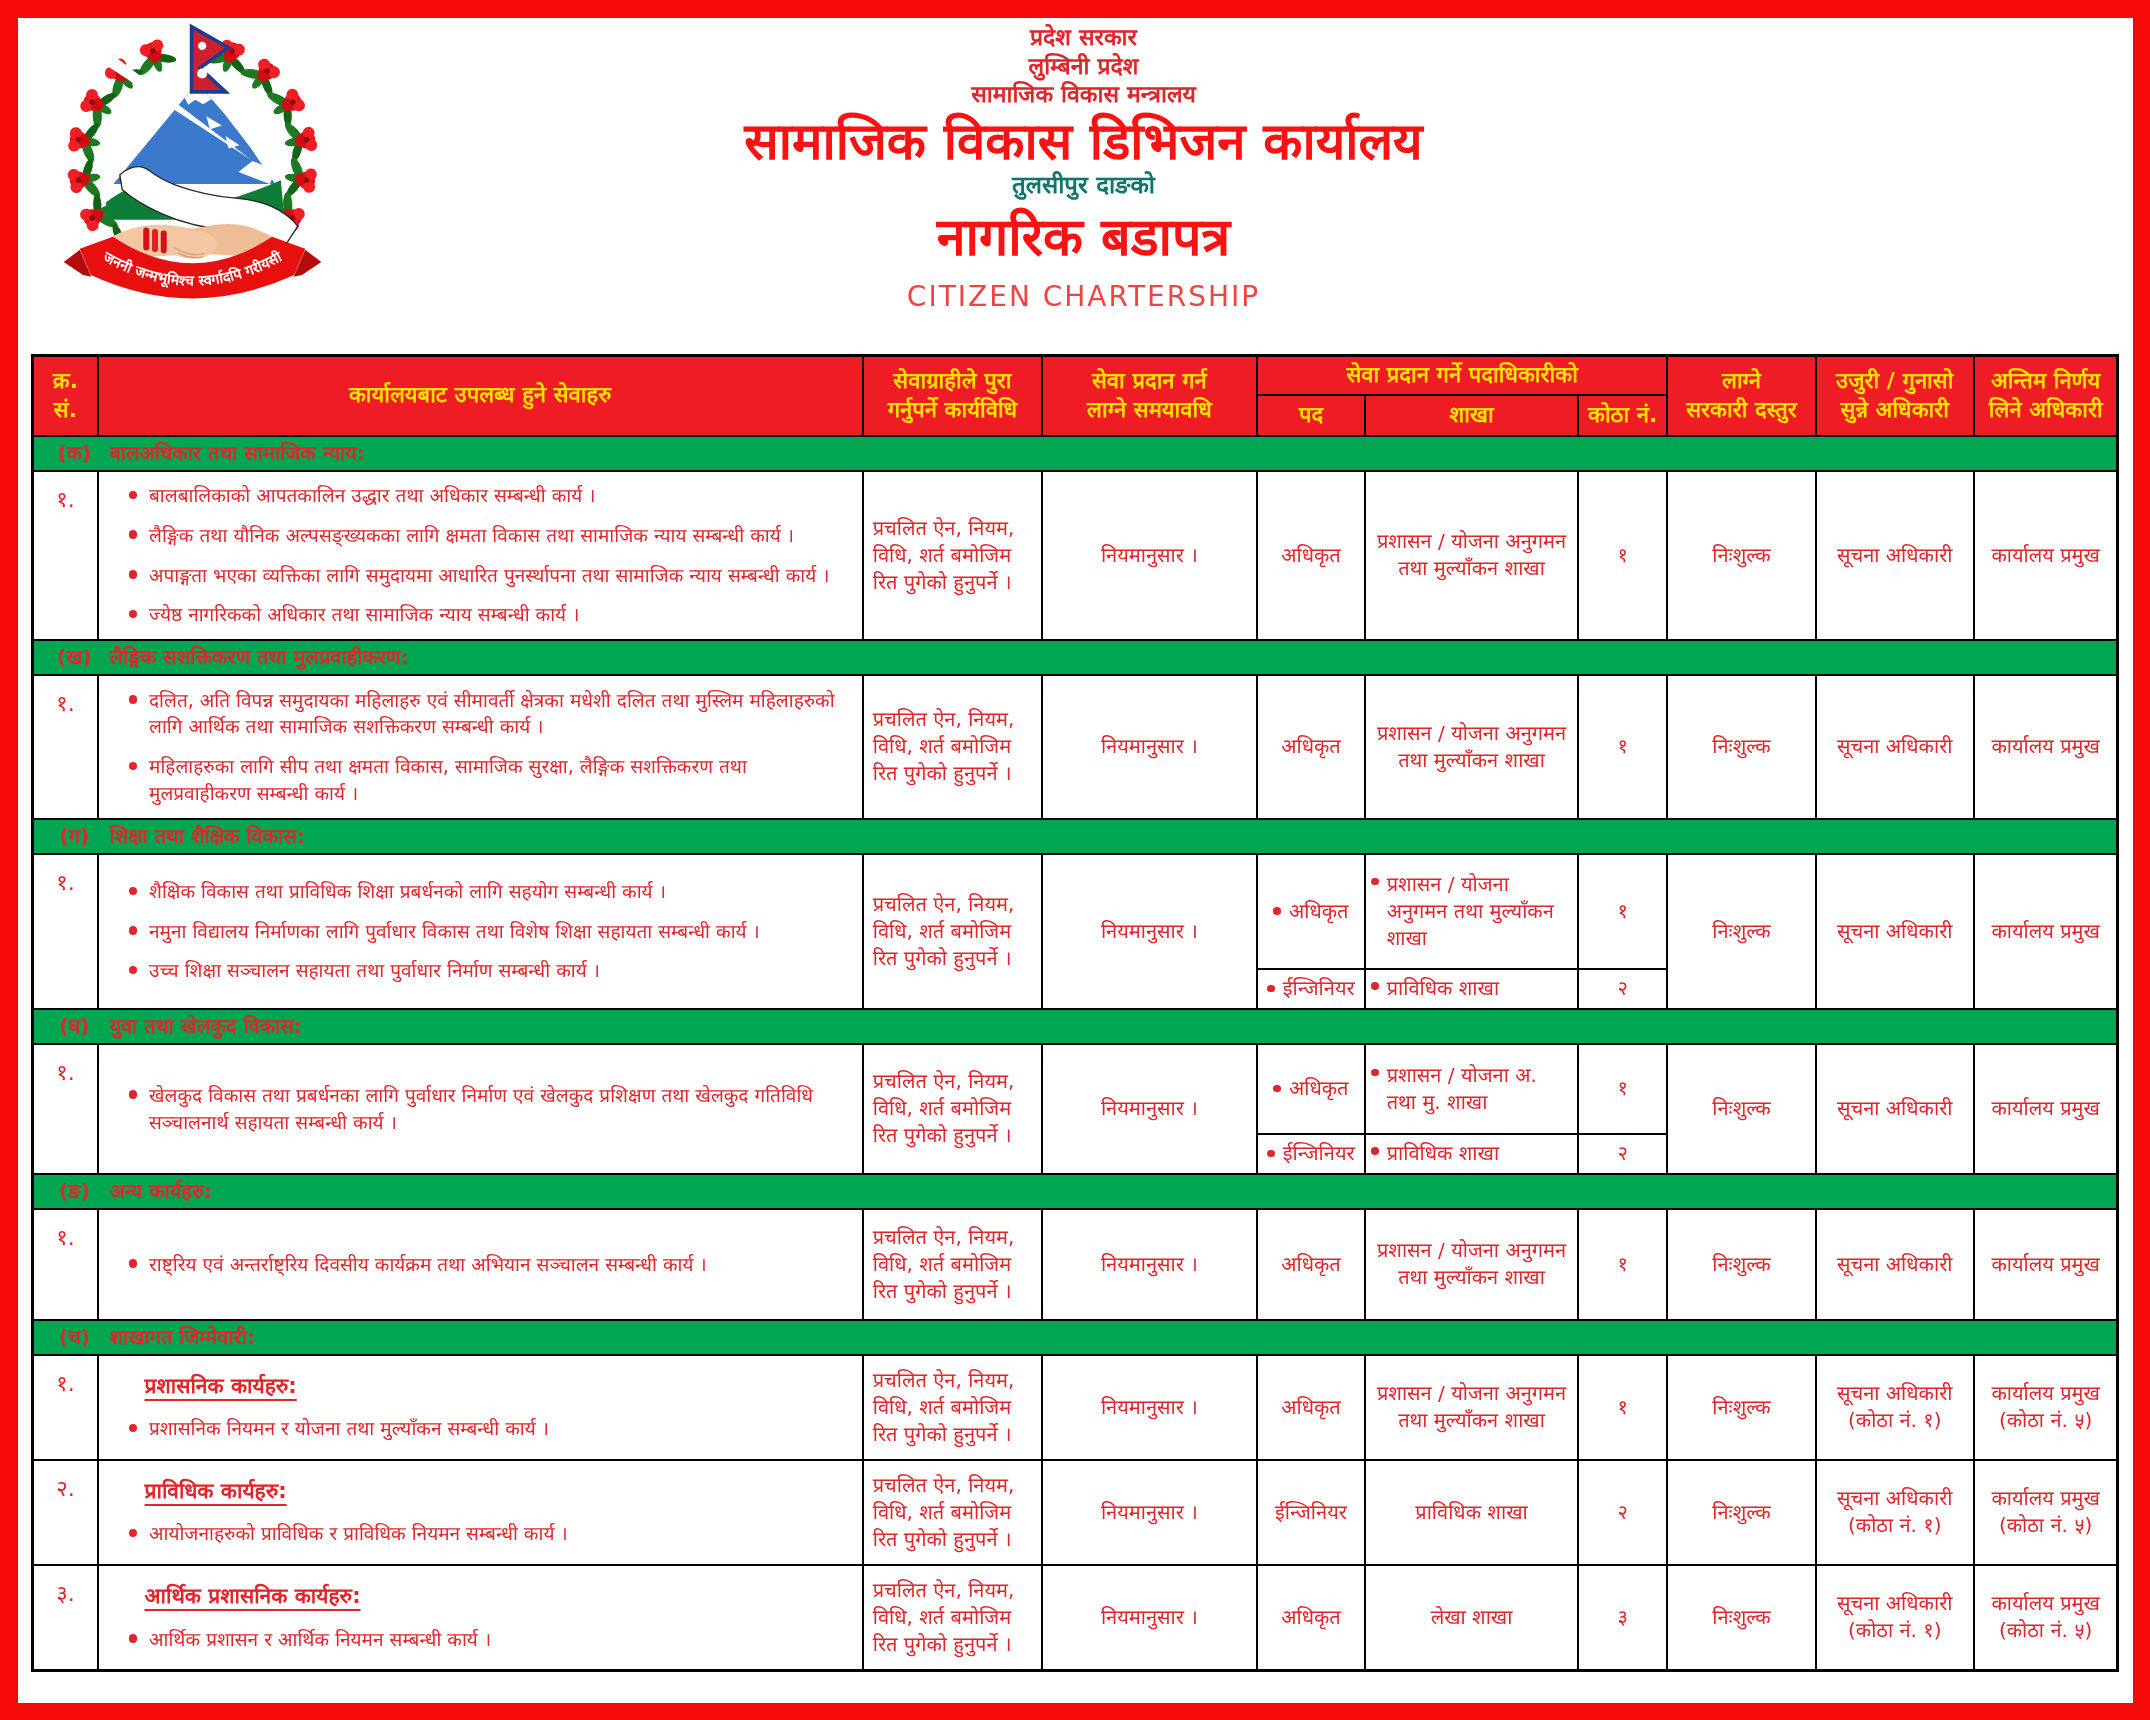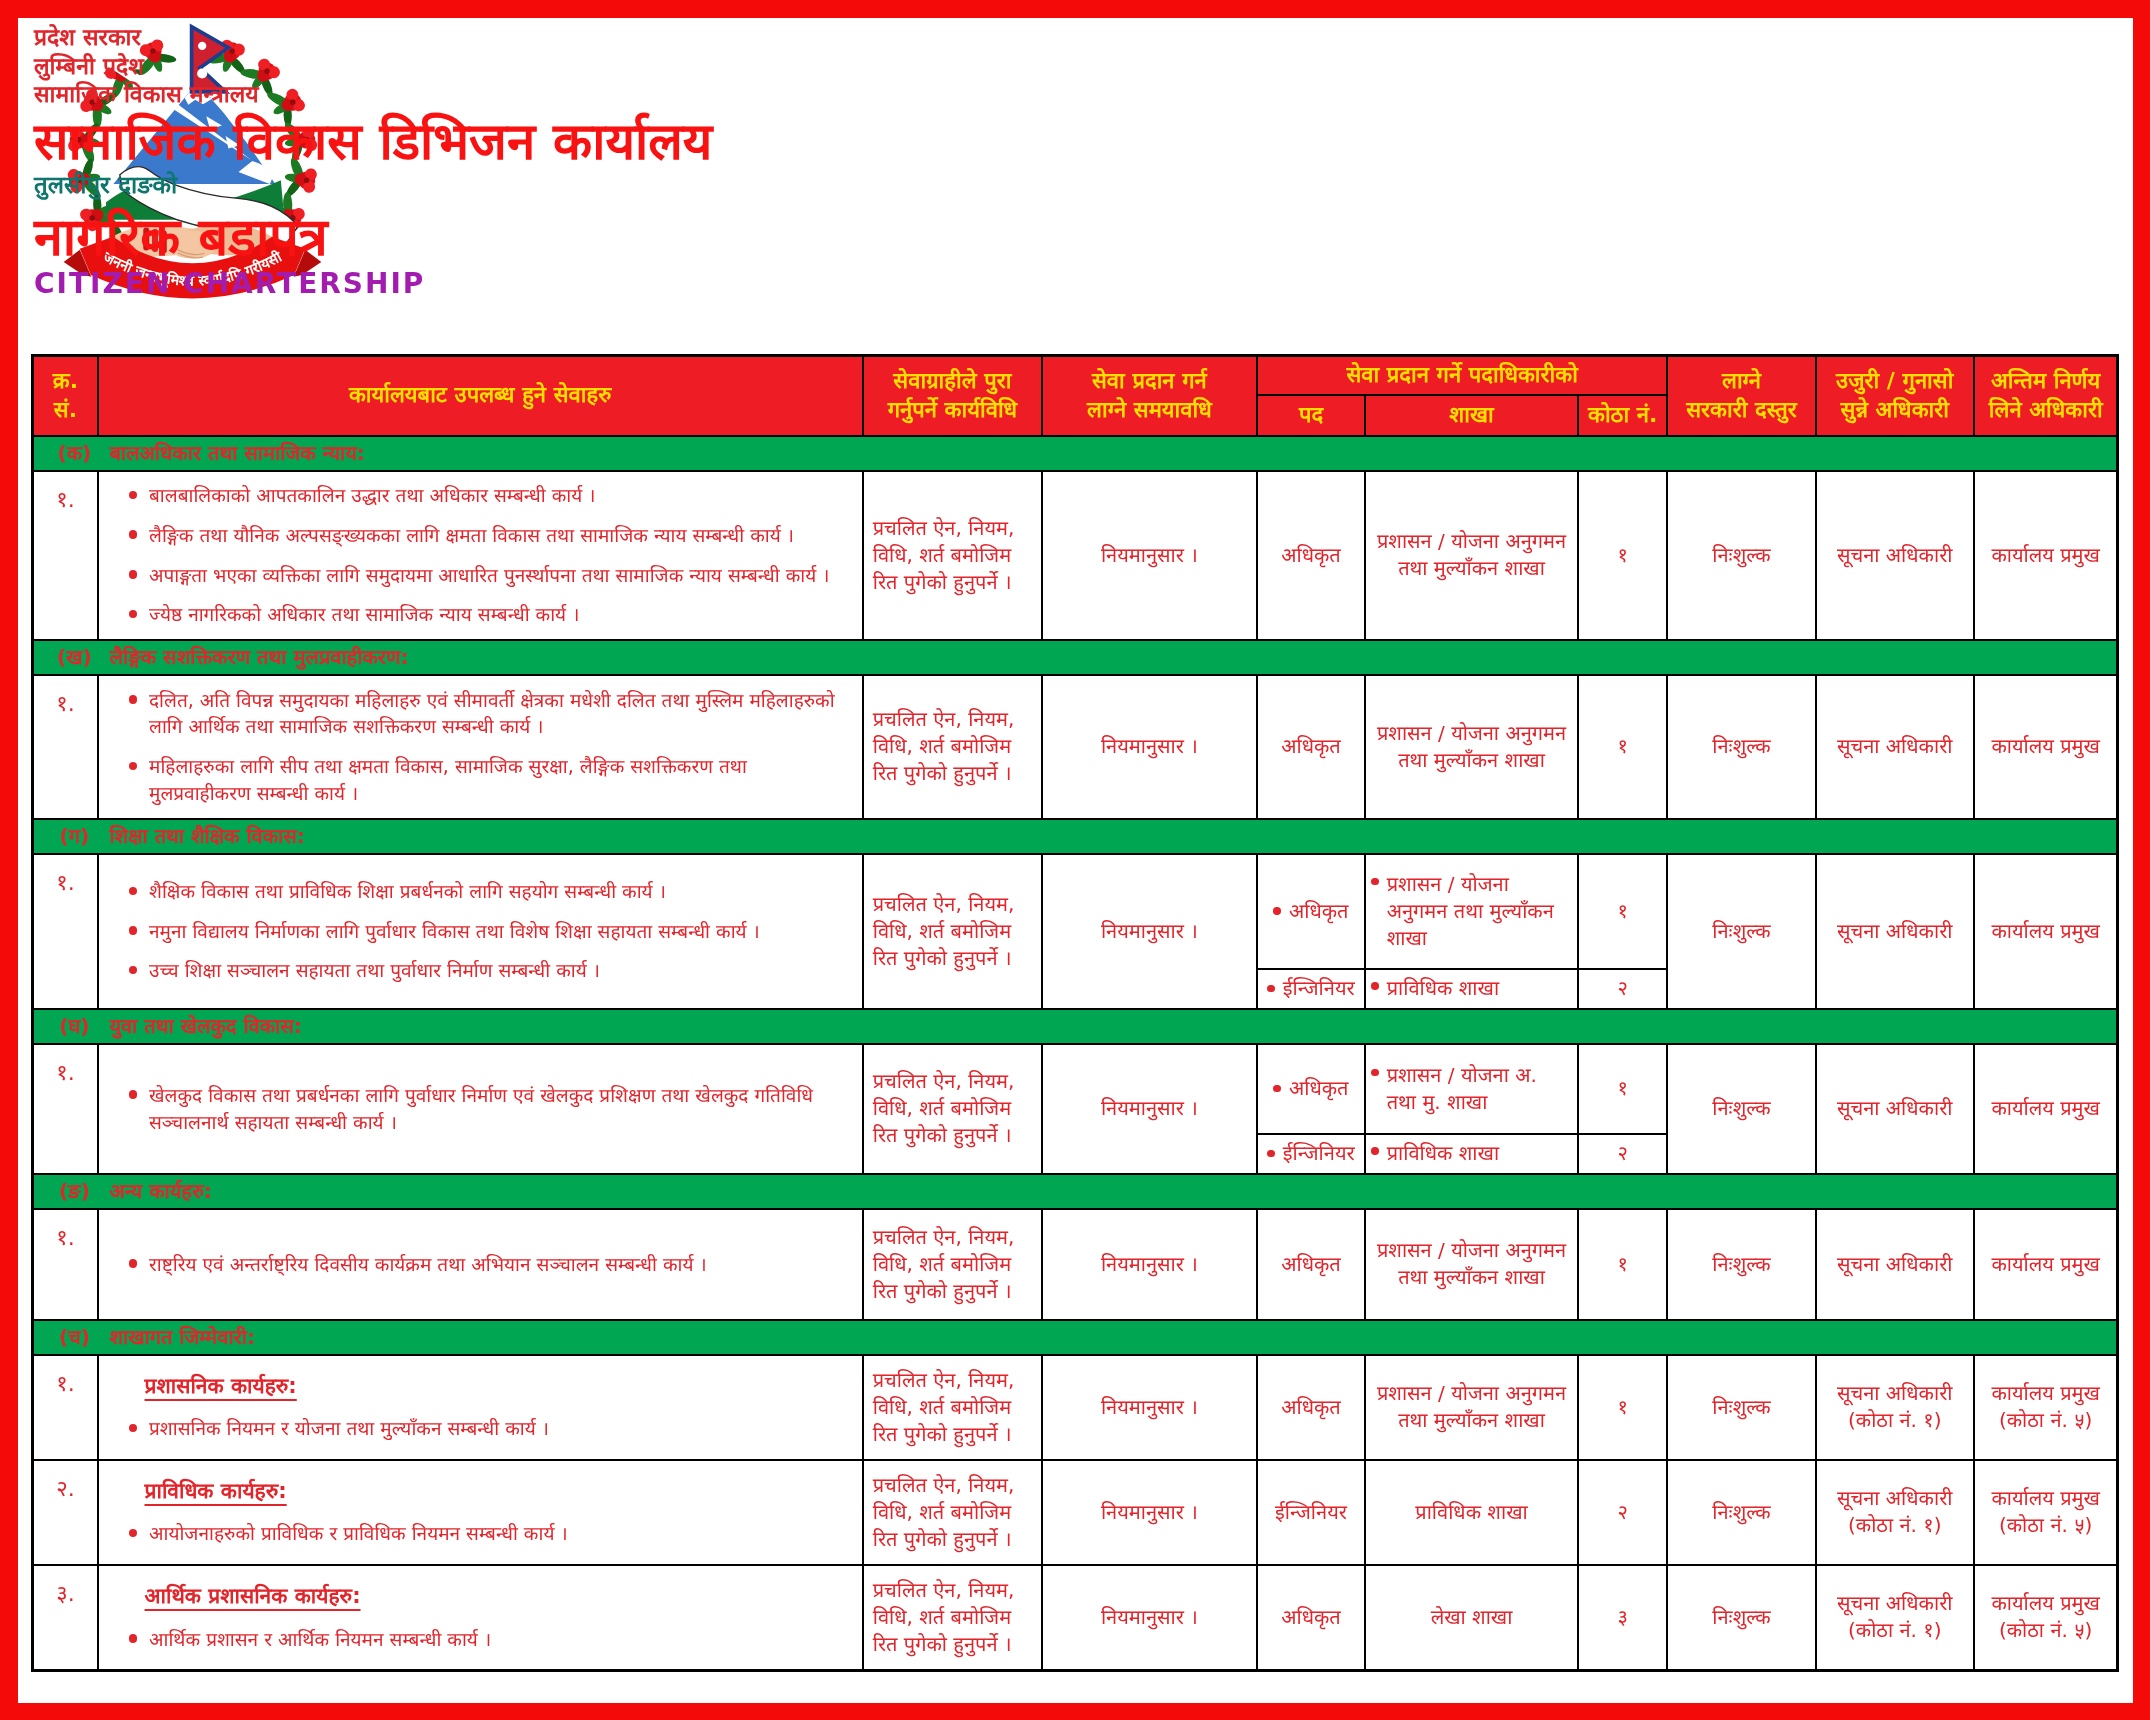--- a/index.html
+++ b/index.html
@@ -3,26 +3,26 @@
 <meta charset="utf-8">
 <title>नागरिक बडापत्र</title>
 <style>
   html,body{margin:0;padding:0;background:#fff;font-family:"DejaVu Sans","Liberation Sans",sans-serif;}
   .page{position:relative;width:2151px;height:1721px;background:#f50a0a;box-sizing:border-box;padding:18px;overflow:hidden;}
   .content{position:relative;background:#ffffff;width:100%;height:100%;box-sizing:border-box;overflow:hidden;}
 
   
   .header{position:relative;height:333px;}
   .emblem{position:absolute;left:22px;top:4px;width:305px;height:299px;}
-  .header-text{position:absolute;left:16px;right:0;top:5px;}
+  .header-text{position:absolute;left:16px;right:0;top:5px;text-align:center;}
   .hl{font-size:23px;font-weight:bold;color:#e0262b;line-height:1.24;}
   .office-title{font-size:51px;font-weight:bold;color:#f81212;line-height:1.1;margin-top:5px;}
   .office-sub{font-size:24px;font-weight:bold;color:#0f766e;line-height:1.2;margin-top:1px;}
   .doc-title{font-size:52px;font-weight:bold;color:#f81212;line-height:1.05;margin-top:11px;}
-  .doc-title-en{font-size:28px;font-weight:bold;color:#a21caf;letter-spacing:2px;margin-top:2px;}
+  .doc-title-en{font-size:28px;font-weight:normal;color:#ef4444;letter-spacing:2px;margin-top:15px;}
 
   
   table.charter{border-collapse:collapse;width:calc(100% - 27px);margin:3px 13.4px 0 13.4px;border:3.5px solid #000;table-layout:fixed;}
   .charter th,.charter td{border:2px solid #000;box-sizing:border-box;}
   .charter th{background:#ee1c25;color:#ffdf00;font-weight:bold;font-size:22px;line-height:1.3;text-align:center;padding:3px 2px;}
   .pre{white-space:pre-line;}
   td.section-cell{background:#00a651;color:#ffffff;font-weight:bold;font-size:23.4px;text-align:left;padding:2px 0;}
   .sec-label{display:inline-block;width:70px;text-align:center;}
   .sec-title{display:inline-block;}
   .charter td{color:#e1252b;font-size:20px;line-height:1.35;vertical-align:middle;padding:3px 5px;}

